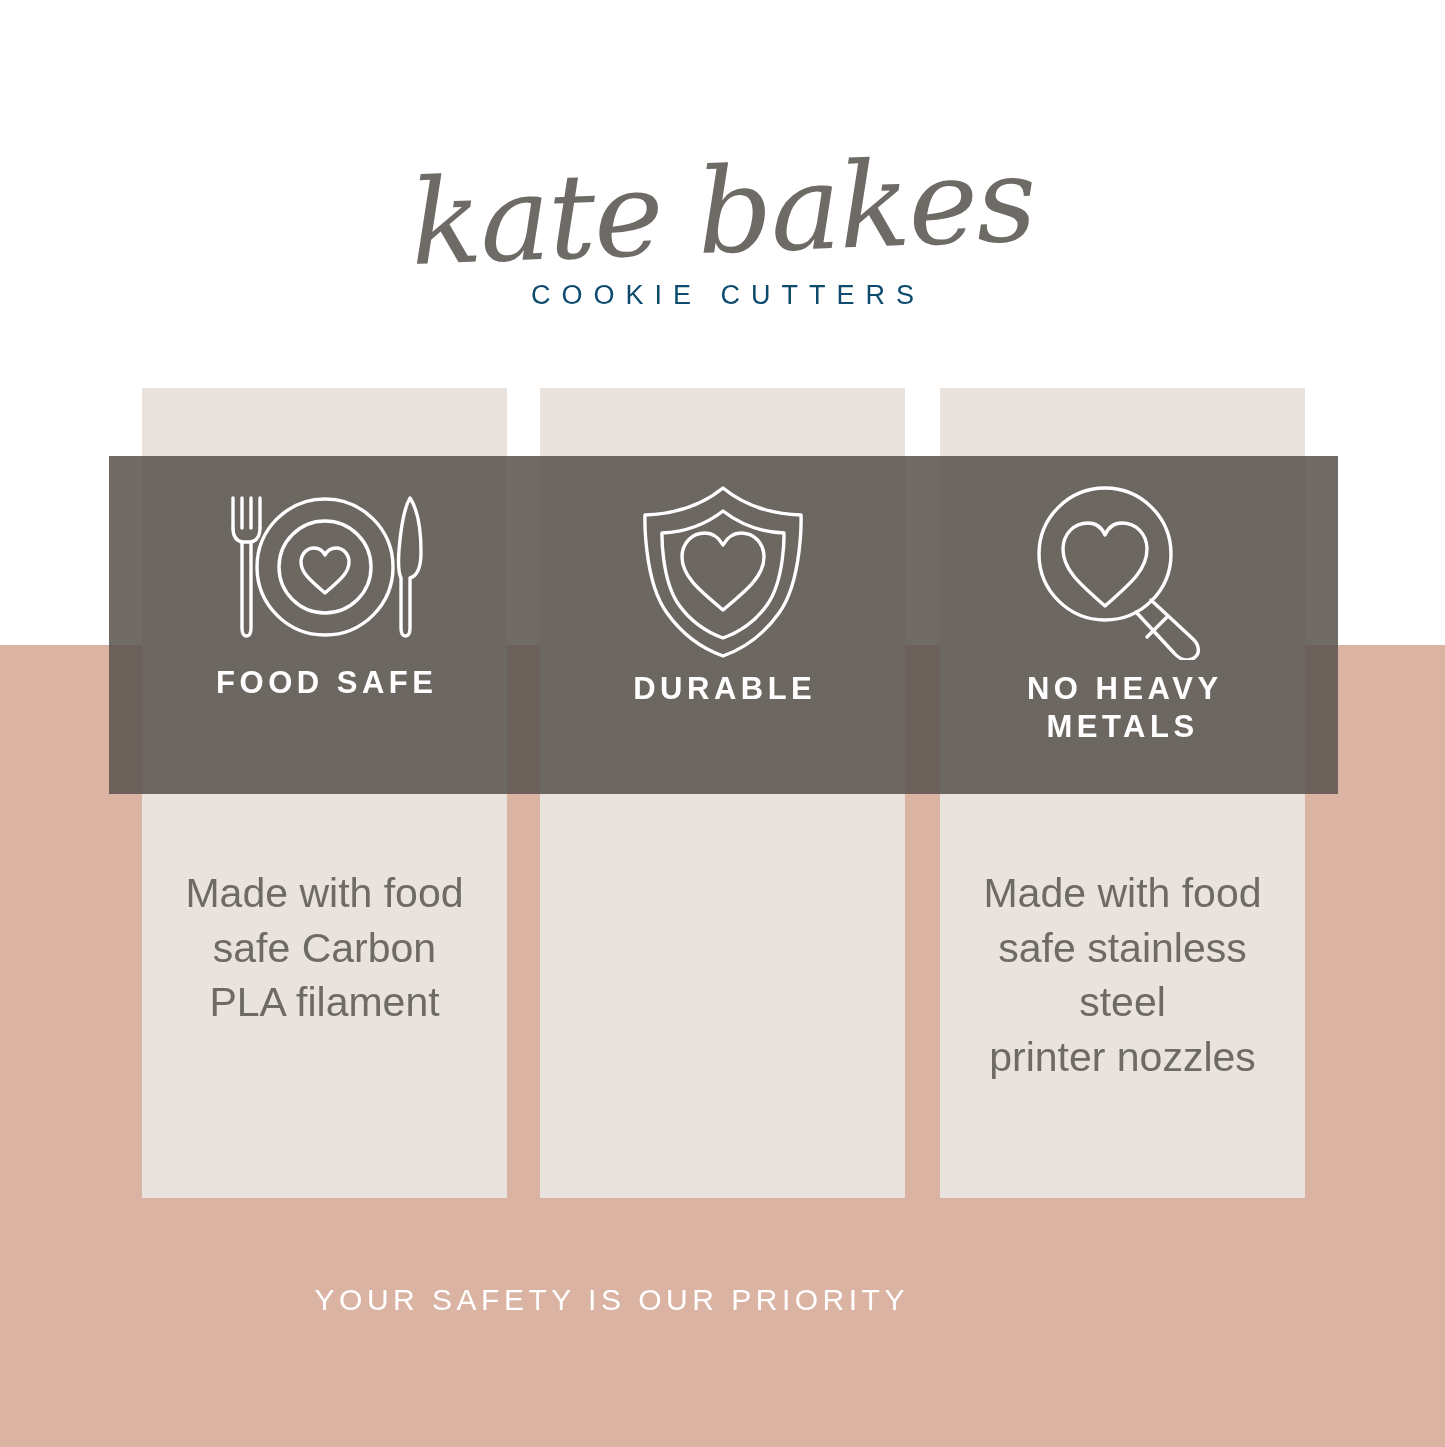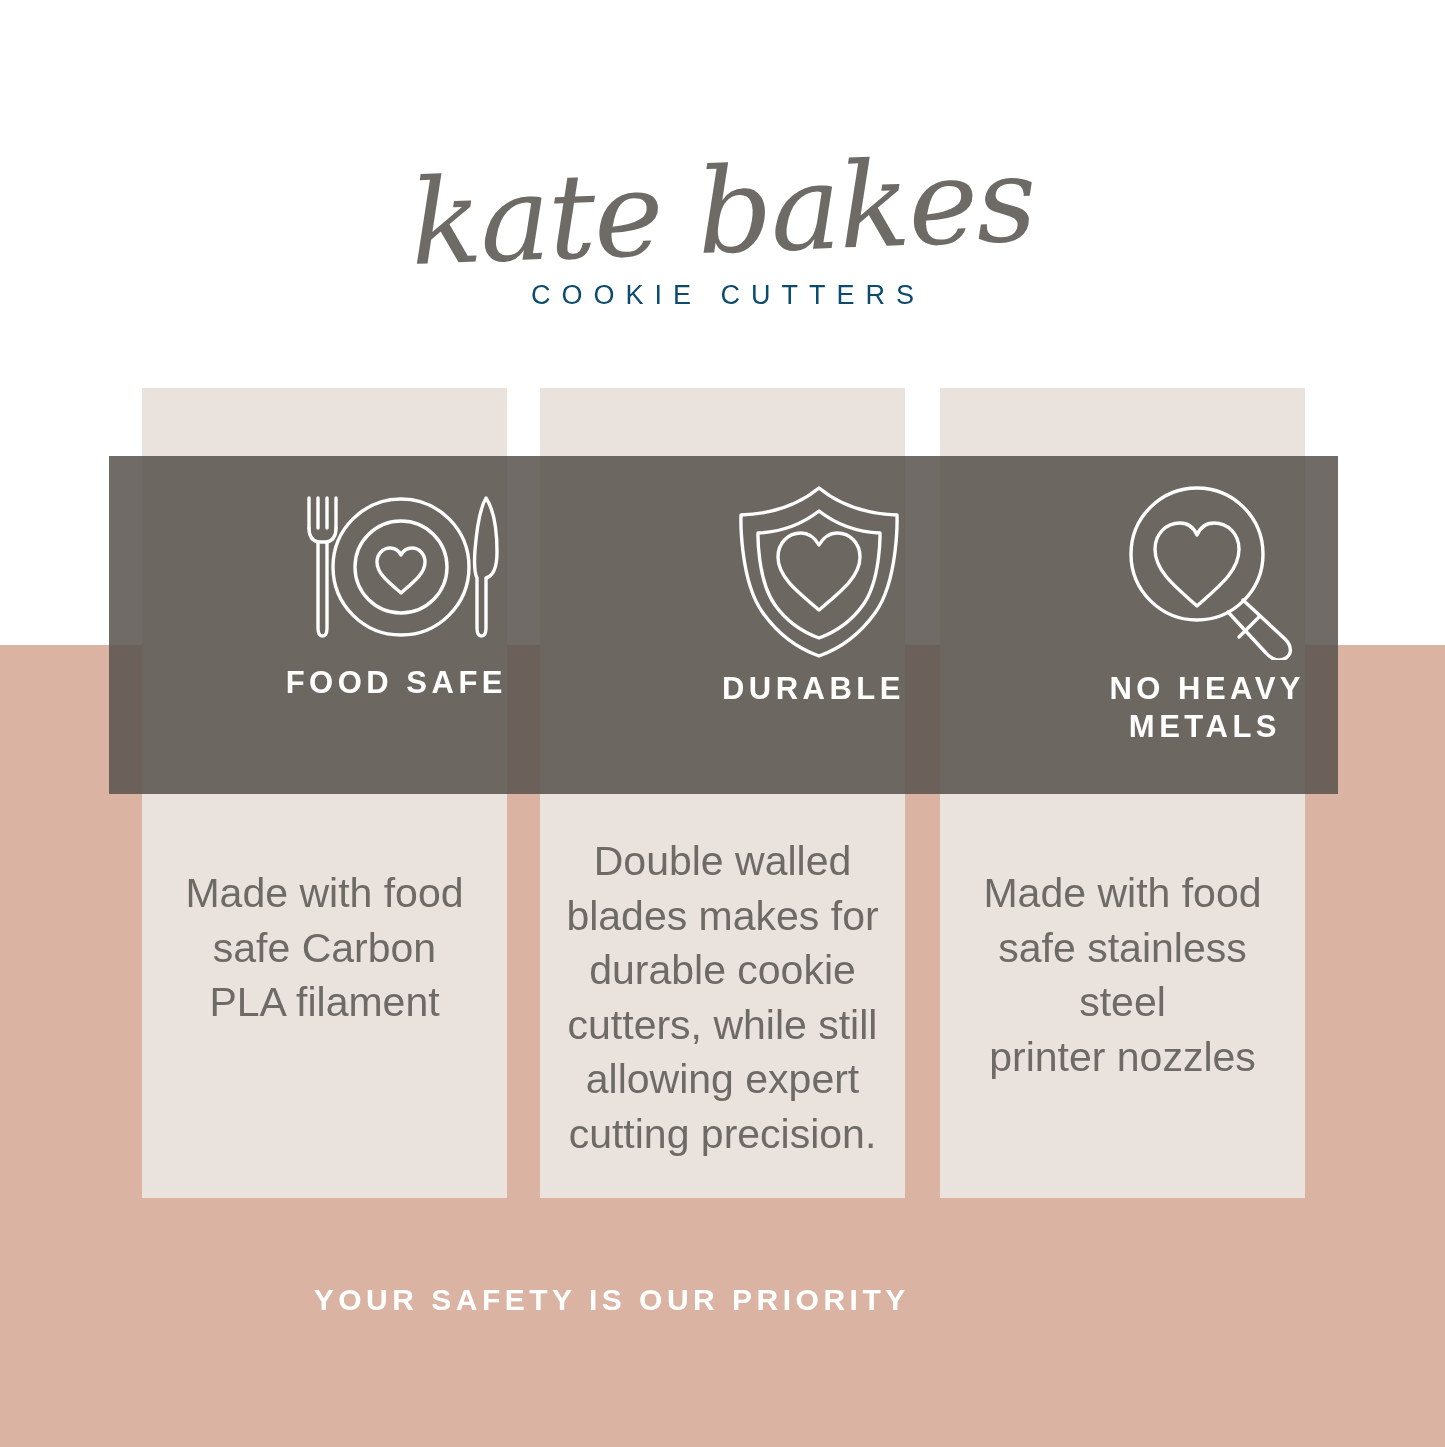--- a/index.html
+++ b/index.html
@@ -84,21 +84,21 @@
   }
 
   
   .feature {
     position: absolute;
     top: 456px;
     height: 246px;
     z-index: 5;
     display: flex;
     flex-direction: column;
-    align-items: flex-end;
+    align-items: center;
     justify-content: flex-start;
     box-sizing: border-box;
     padding-top: 28px;
   }
   .feature.f1 { left: 142px; width: 365px; }
   .feature.f2 { left: 540px; width: 365px; }
   .feature.f3 { left: 940px; width: 365px; }
 
   .feature-icon {
     height: 176px;
@@ -137,21 +137,21 @@
 
   
   .tagline {
     position: absolute;
     left: 0;
     top: 1283px;
     width: 1219px;
     text-align: center;
     font-family: "Liberation Sans", sans-serif;
     font-size: 30px;
-    font-weight: 700;
+    font-weight: 400;
     letter-spacing: 4.5px;
     color: #ffffff;
     text-indent: 4.5px;
     z-index: 6;
   }
 </style>
 </head>
 <body>
 
 <div class="canvas">
@@ -260,25 +260,19 @@
                  C 117 49, 127 59, 127 73
                  C 127 92, 110 106, 86 126 Z"></path>
       </svg>
     </div>
     <div class="feature-label">DURABLE</div>
   </div>
 
   <div class="body-copy b1">Made with food
 safe Carbon
 PLA filament</div>
-  <div class="body-copy b2">Double walled
-blades makes for
-durable cookie
-cutters, while still
-allowing expert
-cutting precision.</div>
   <div class="body-copy b3">Made with food
 safe stainless steel
 printer nozzles</div>
 
   <div class="tagline">YOUR SAFETY IS OUR PRIORITY</div>
 
 </div>
 
 </body></html>

